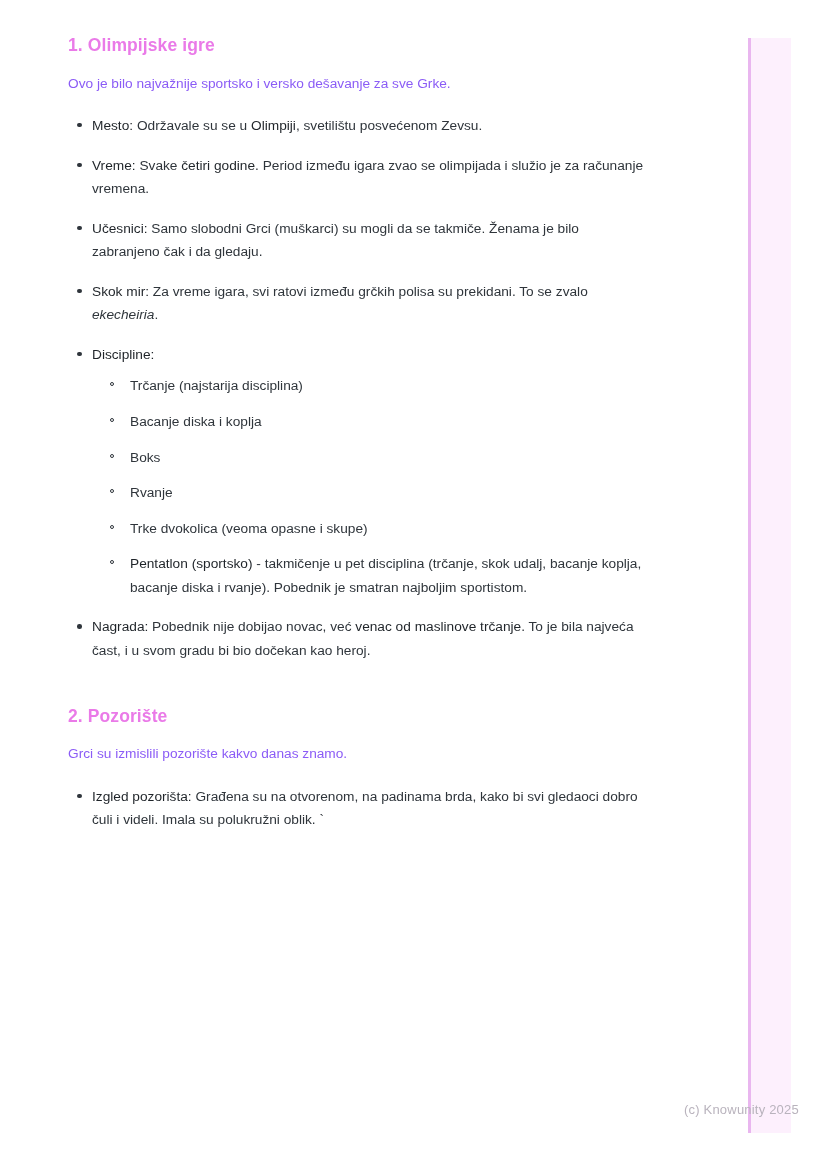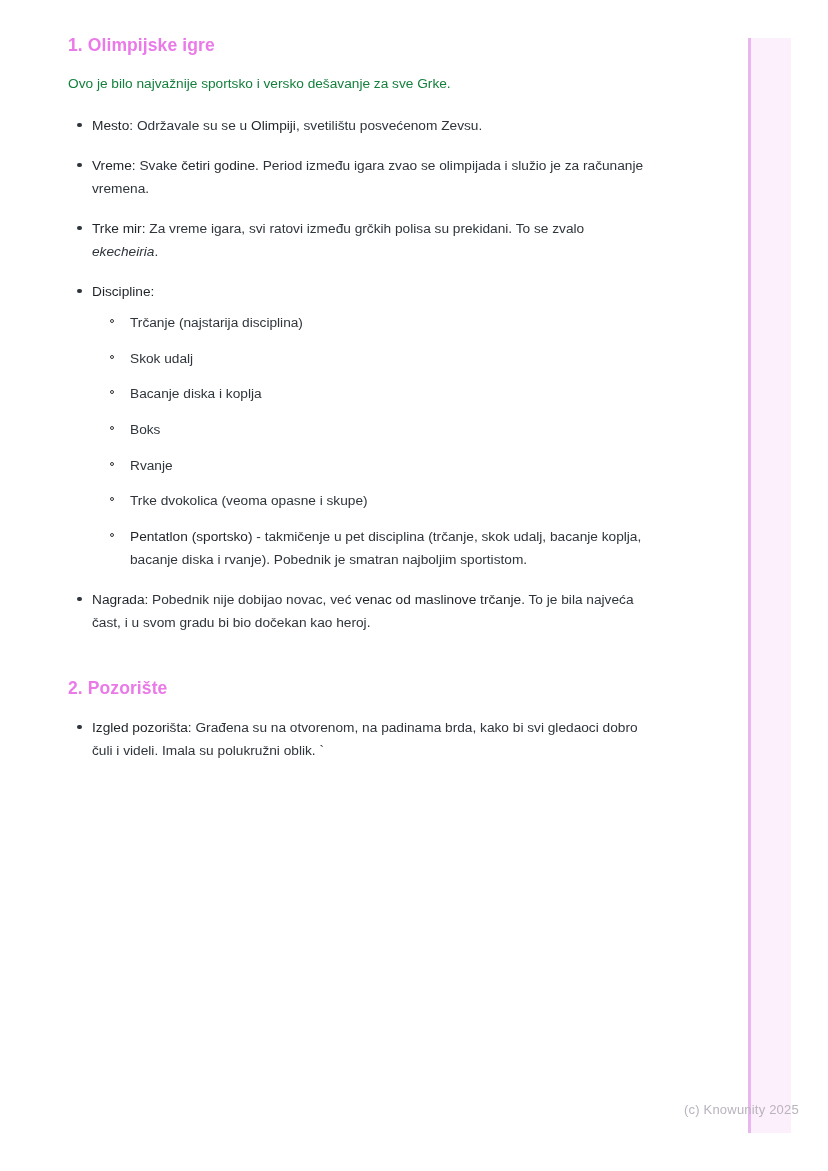--- a/index.html
+++ b/index.html
@@ -41,21 +41,21 @@
     font-weight: 700;
     margin: 0 0 16px 0;
     letter-spacing: 0.1px;
     line-height: 1.3;
   }
   h2.section-heading.second {
     margin-top: 42px;
   }
 
   p.intro {
-    color: #15803d;
+    color: #8b5cf6;
     font-size: 13.7px;
     line-height: 1.55;
     margin: 0 0 20px 0;
   }
 
   ul.lvl1 {
     list-style: none;
     margin: 0;
     padding: 0;
   }
@@ -136,48 +136,51 @@
     <ul class="lvl1">
 
       <li>
         <b>Mesto:</b><span> Održavale su se u </span><b>Olimpiji</b><span>, svetilištu posvećenom Zevsu.</span>
       </li>
 
       <li>
         <b>Vreme:</b><span> Svake </span><b>četiri godine</b><span>. Period između igara zvao se olimpijada i služio je za računanje vremena.</span>
       </li>
 
+      <li>
+        <b>Učesnici:</b><span> Samo slobodni Grci (muškarci) su mogli da se takmiče. Ženama je bilo zabranjeno čak i da gledaju.</span>
+      </li>
 
       <li>
-        <b>Trke mir:</b><span> Za vreme igara, svi ratovi između grčkih polisa su prekidani. To se zvalo </span><i>ekecheiria</i><span>.</span>
+        <b>Skok mir:</b><span> Za vreme igara, svi ratovi između grčkih polisa su prekidani. To se zvalo </span><i>ekecheiria</i><span>.</span>
       </li>
 
       <li>
         <b>Discipline:</b>
         <div class="sub-wrap">
           <ul class="lvl2">
             <li><span>Trčanje (najstarija disciplina)</span></li>
-            <li><span>Skok udalj</span></li>
             <li><span>Bacanje diska i koplja</span></li>
             <li><span>Boks</span></li>
             <li><span>Rvanje</span></li>
             <li><span>Trke dvokolica (veoma opasne i skupe)</span></li>
             <li><b>Pentatlon (sportsko)</b><span> - takmičenje u pet disciplina (trčanje, skok udalj, bacanje koplja, bacanje diska i rvanje). Pobednik je smatran najboljim sportistom.</span></li>
           </ul>
         </div>
       </li>
 
       <li>
         <b>Nagrada:</b><span> Pobednik nije dobijao novac, već </span><b>venac od maslinove trčanje</b><span>. To je bila najveća čast, i u svom gradu bi bio dočekan kao heroj.</span>
       </li>
 
     </ul>
 
     <h2 class="section-heading second">2. Pozorište</h2>
 
+    <p class="intro">Grci su izmislili pozorište kakvo danas znamo.</p>
 
     <ul class="lvl1">
       <li>
         <b>Izgled pozorišta:</b><span> Građena su na otvorenom, na padinama brda, kako bi svi gledaoci dobro čuli i videli. Imala su polukružni oblik. `</span>
       </li>
     </ul>
 
   </div>
 
   <div class="footer">(c) Knowunity 2025</div>

